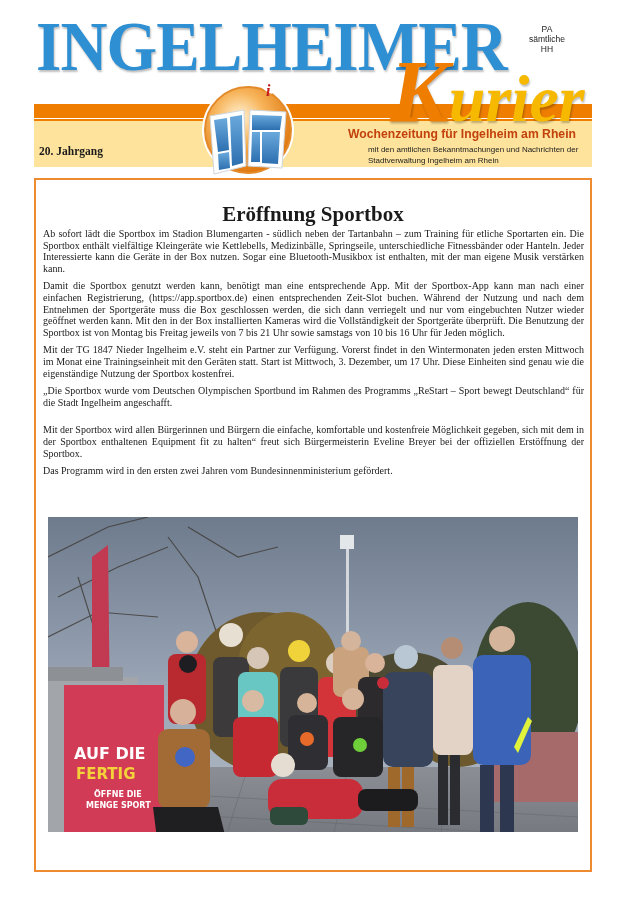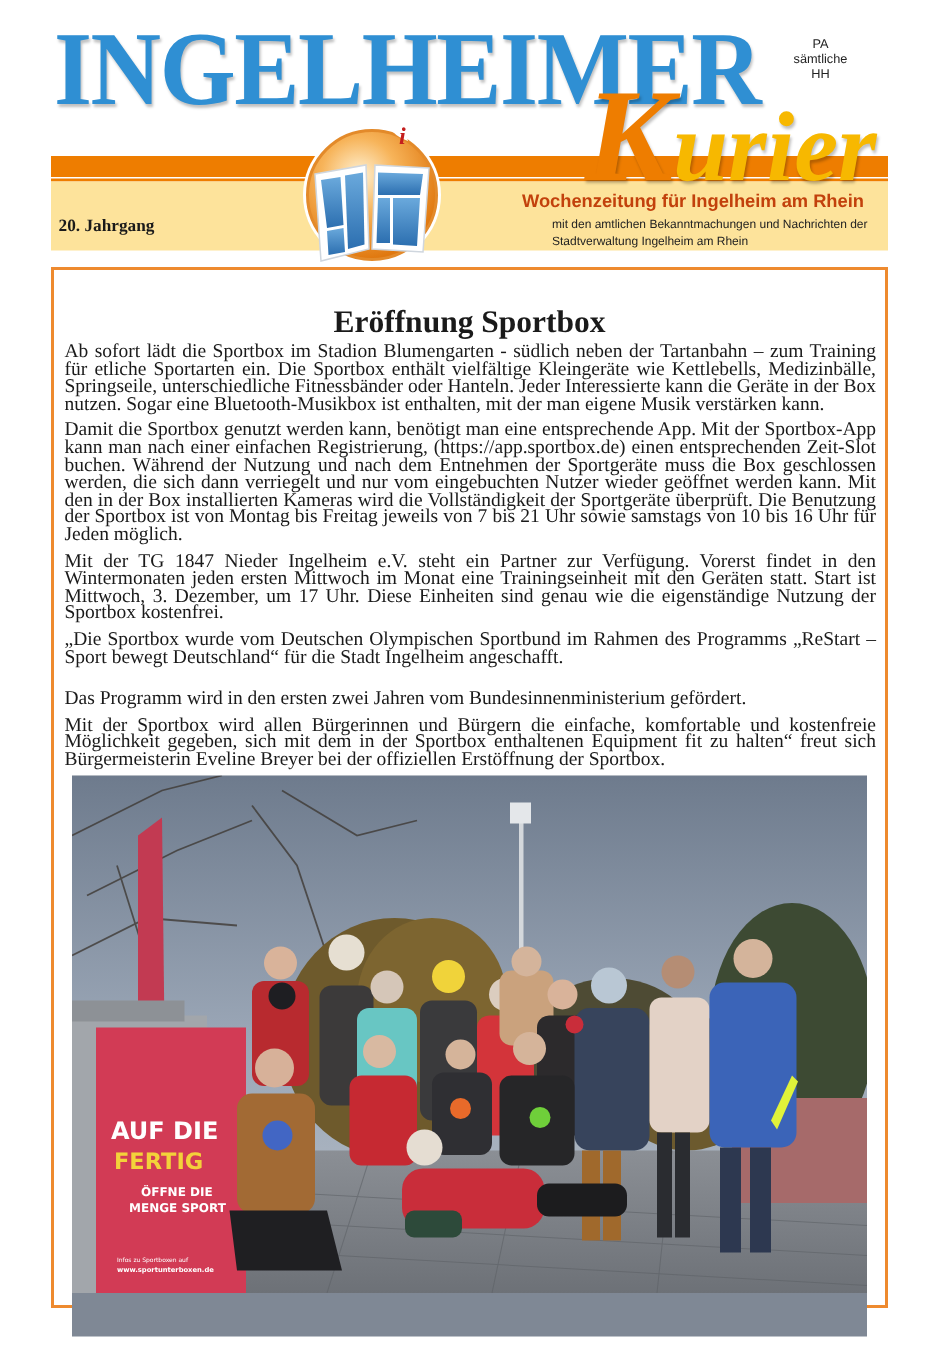--- a/index.html
+++ b/index.html
@@ -67,29 +67,29 @@
     position: absolute; left: 34px; top: 178px; width: 558px; height: 694px;
     border: 2px solid #ee8a2f;
     background: #fff;
   }
   .headline {
     position: absolute; left: 0; top: 22px; width: 554px; text-align: center;
     font-family: "Liberation Serif", serif; font-weight: bold; font-size: 21px; color: #1a1a1a;
   }
   .article-body {
     position: absolute; left: 7px; top: 48px; width: 541px;
-    font-family: "Liberation Serif", serif; font-size: 13px; line-height: 11.6px;
+    font-family: "Liberation Serif", serif; font-size: 10px; line-height: 11.6px;
     color: #1a1a1a; text-align: justify; hyphens: auto;
   }
   .article-body p { margin-bottom: 6px; }
   .article-body p.tight { margin-bottom: 16px; }
 
   
   .photo {
-    position: absolute; left: 12px; top: 337px; width: 530px; height: 374px;
+    position: absolute; left: 12px; top: 337px; width: 530px; height: 315px;
     overflow: hidden; background: #7f8895;
   }
   .photo svg { display: block; }
 </style>
 </head>
 <body>
 
 <header class="masthead">
   <div class="title-main">INGELHEIMER</div>
   <div class="pa-note">PA sämtliche HH</div>
@@ -140,22 +140,22 @@
 </header>
 
 <article class="article-frame">
   <h1 class="headline">Eröffnung Sportbox</h1>
 
   <div class="article-body">
     <p>Ab sofort lädt die Sportbox im Stadion Blumengarten - südlich neben der Tartanbahn – zum Training für etliche Sportarten ein. Die Sportbox enthält vielfältige Kleingeräte wie Kettlebells, Medizinbälle, Springseile, unterschiedliche Fitnessbänder oder Hanteln. Jeder Interessierte kann die Geräte in der Box nutzen. Sogar eine Bluetooth-Musikbox ist enthalten, mit der man eigene Musik verstärken kann.</p>
     <p>Damit die Sportbox genutzt werden kann, benötigt man eine entsprechende App. Mit der Sportbox-App kann man nach einer einfachen Registrierung, (https://app.sportbox.de) einen entsprechenden Zeit-Slot buchen. Während der Nutzung und nach dem Entnehmen der Sportgeräte muss die Box geschlossen werden, die sich dann verriegelt und nur vom eingebuchten Nutzer wieder geöffnet werden kann. Mit den in der Box installierten Kameras wird die Vollständigkeit der Sportgeräte überprüft. Die Benutzung der Sportbox ist von Montag bis Freitag jeweils von 7 bis 21 Uhr sowie samstags von 10 bis 16 Uhr für Jeden möglich.</p>
     <p>Mit der TG 1847 Nieder Ingelheim e.V. steht ein Partner zur Verfügung. Vorerst findet in den Wintermonaten jeden ersten Mittwoch im Monat eine Trainingseinheit mit den Geräten statt. Start ist Mittwoch, 3. Dezember, um 17 Uhr. Diese Einheiten sind genau wie die eigenständige Nutzung der Sportbox kostenfrei.</p>
     <p class="tight">„Die Sportbox wurde vom Deutschen Olympischen Sportbund im Rahmen des Programms „ReStart – Sport bewegt Deutschland“ für die Stadt Ingelheim angeschafft.</p>
+    <p>Mit der Sportbox wird allen Bürgerinnen und Bürgern die einfache, komfortable und kostenfreie Möglichkeit gegeben, sich mit dem in der Sportbox enthaltenen Equipment fit zu halten“ freut sich Bürgermeisterin Eveline Breyer bei der offiziellen Erstöffnung der Sportbox.</p>
     <p>Das Programm wird in den ersten zwei Jahren vom Bundesinnenministerium gefördert.</p>
-    <p>Mit der Sportbox wird allen Bürgerinnen und Bürgern die einfache, komfortable und kostenfreie Möglichkeit gegeben, sich mit dem in der Sportbox enthaltenen Equipment fit zu halten“ freut sich Bürgermeisterin Eveline Breyer bei der offiziellen Erstöffnung der Sportbox.</p>
   </div>
 
   <figure class="photo">
     <svg width="530" height="345" viewBox="0 0 530 345">
       <defs>
         <linearGradient id="sky" x1="0" y1="0" x2="0" y2="1">
           <stop offset="0%" stop-color="#6e7b8d"></stop>
           <stop offset="50%" stop-color="#9aa6b6"></stop>
           <stop offset="100%" stop-color="#b7bfc8"></stop>
         </linearGradient>

